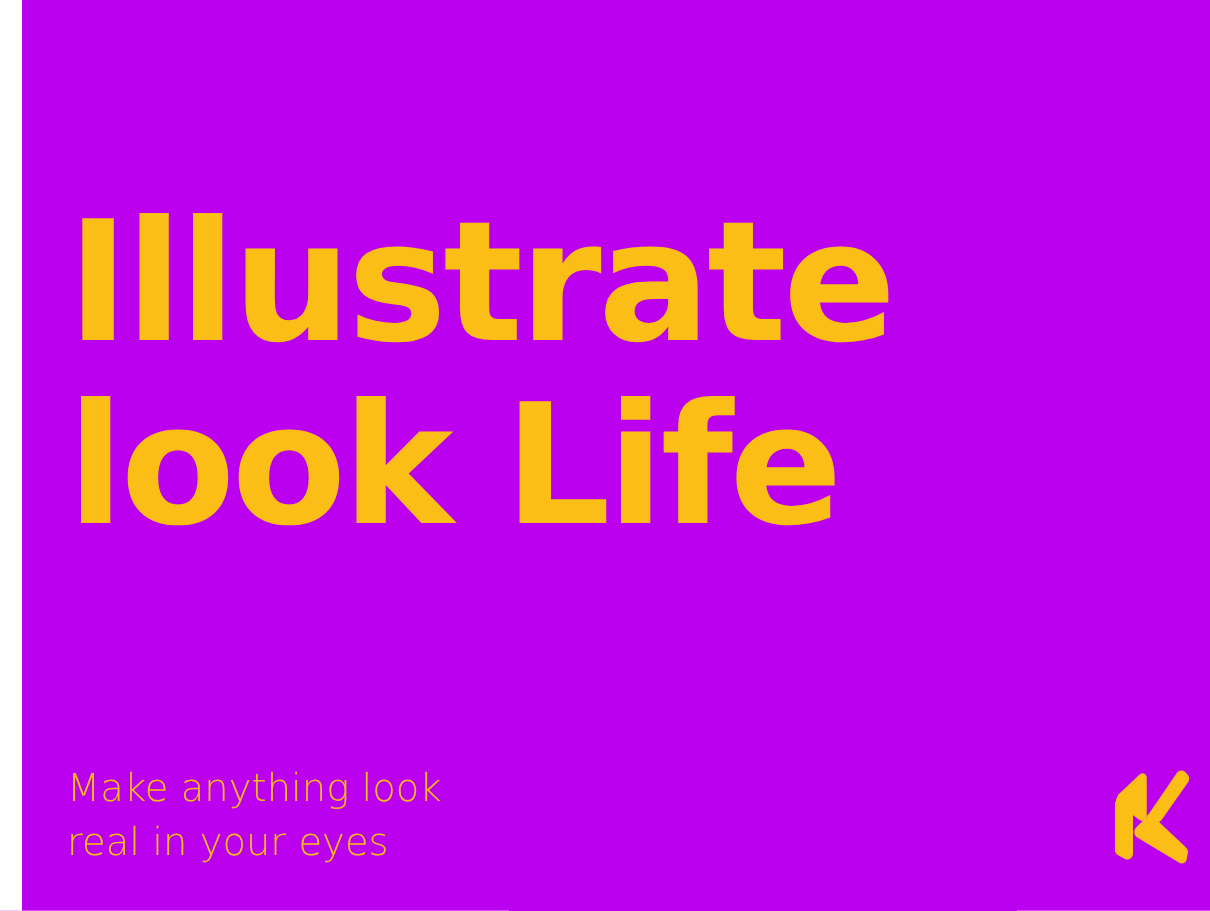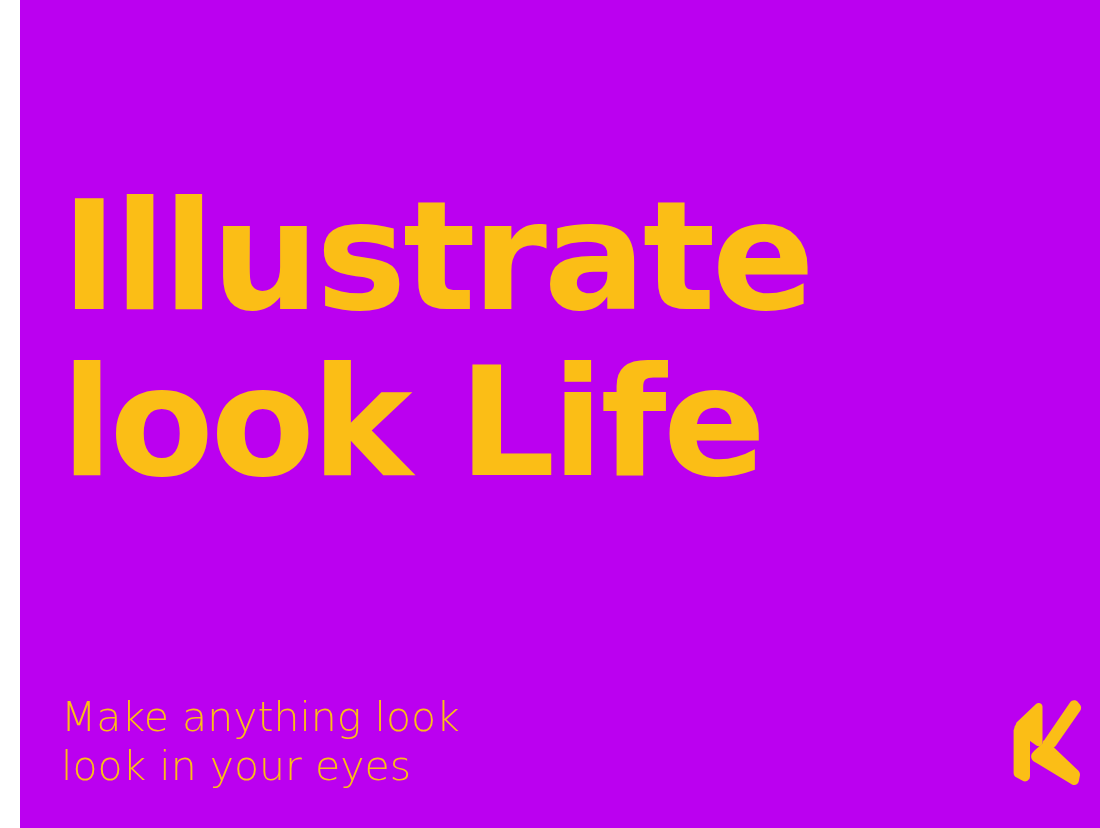--- a/index.html
+++ b/index.html
@@ -38,21 +38,21 @@
   #headline .hl-line {
     display: block;
   }
   #subtitle {
     position: absolute;
     left: 41px;
     top: 693px;
     color: #fbbe16;
     font-family: "DejaVu Sans", "Liberation Sans", sans-serif;
     font-weight: 300;
-    font-size: 41px;
+    font-size: 35px;
     line-height: 49px;
     letter-spacing: 0px;
   }
   #subtitle .sub-line {
     display: block;
   }
   #logo {
     position: absolute;
     left: 988px;
     top: 696px;
@@ -69,21 +69,21 @@
 <body>
 
 <div id="poster">
 
   <div id="headline">
     <span class="hl-line">Illustrate</span><span class="hl-line">look Life</span>
   </div>
 
   <div id="subtitle">
     <span class="sub-line">Make anything look</span>
-      <span class="sub-line">look in your eyes</span>
+      <span class="sub-line">real in your eyes</span>
   </div>
 
   <div id="logo">
     <svg viewBox="0 0 74 90" xmlns="http://www.w3.org/2000/svg" aria-hidden="true">
       <g fill="#fbbe16">
         <path d="M8.5 26.5 L28.0 8.0 C30.6 5.6 34.5 7.4 34.5 10.6 L34.5 46.5 C34.5 49.6 31.0 51.4 28.4 49.6 L8.0 35.0 C6.0 33.6 5.9 30.6 7.6 28.9 Z"></path>
         <path d="M6.6 32.0 L22.0 32.0 L22.0 80.0 C22.0 84.0 18.1 86.6 14.7 84.8 L8.2 81.3 C6.6 80.4 5.6 78.7 5.6 76.9 L5.6 34.0 Z"></path>
         <path d="M36.0 44.5 L62.0 6.5 C63.9 3.8 67.9 3.6 70.0 6.2 L71.9 8.5 C73.4 10.3 73.5 12.9 72.2 14.8 L48.0 49.5 C47.0 50.9 45.4 51.8 43.7 51.8 L39.4 51.8 C35.5 51.8 33.3 47.6 35.4 44.4 Z"></path>
         <path d="M26.5 54.5 L34.5 47.5 C36.6 45.6 39.8 45.7 41.8 47.6 L70.2 74.5 C71.6 75.8 72.2 77.7 71.9 79.5 L70.8 85.3 C70.2 88.4 66.7 90.0 64.0 88.4 L25.9 65.4 C22.6 63.4 22.2 58.6 25.2 56.1 Z"></path>
       </g>

